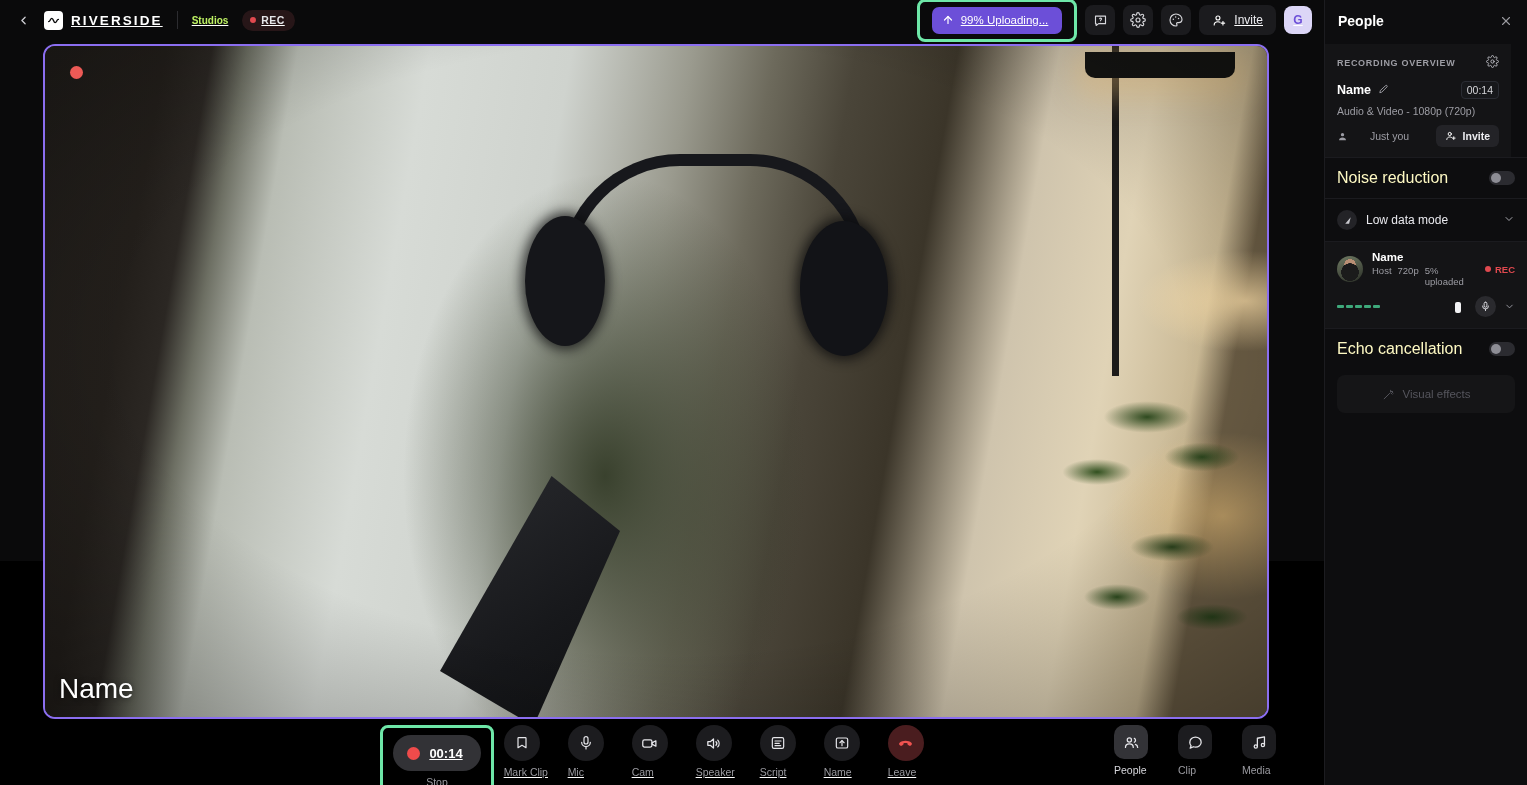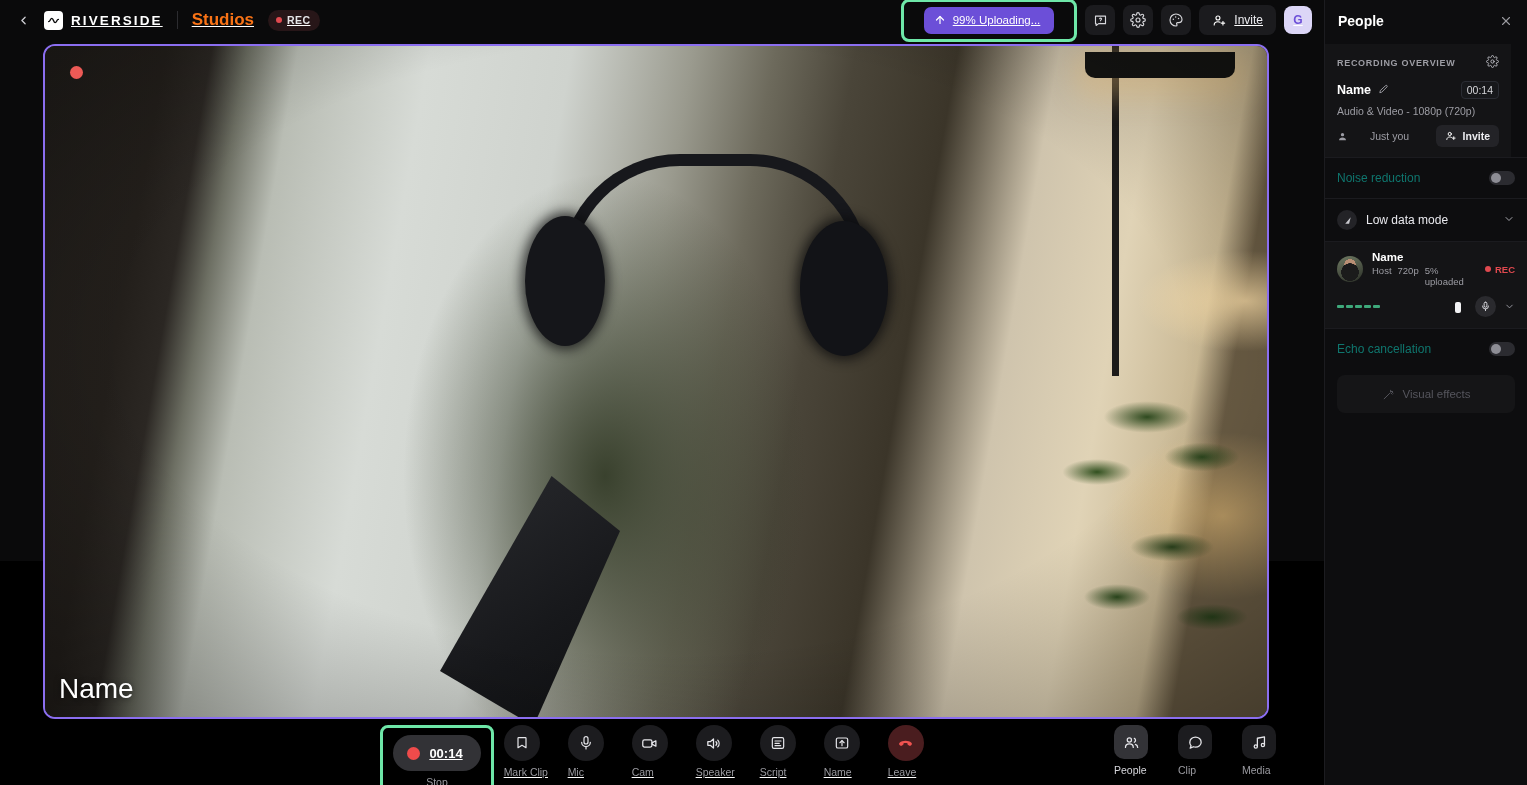--- a/index.html
+++ b/index.html
@@ -16,27 +16,27 @@
   .main { position: relative; width: 1324px; height: 561px; background: #0a0a0b; display: flex; flex-direction: column; text-decoration: underline; }
 
   
   .header { height: 40px; display: flex; align-items: center; padding: 0 8px 0 10px; background: #0a0a0b; flex: none; }
   .hdr-left { display: flex; align-items: center; gap: 0; }
   .back-btn { width: 26px; height: 26px; display:flex; align-items:center; justify-content:center; border-radius:6px; cursor:pointer; color:#cfcfd4; }
   .brand { display: flex; align-items: center; gap: 8px; margin-left: 8px; }
   .brand-mark { width: 19px; height: 19px; border-radius: 4px; background: #fff; display:flex; align-items:center; justify-content:center; }
   .brand-name { font-size: 13.5px; font-weight: 700; letter-spacing: 2.1px; color: #fff; }
   .vdiv { width:1px; height:18px; background:#2c2c30; margin: 0 14px; }
-  .studios { font-size: 17px; color: #f97316; font-weight: 600; }
+  .studios { font-size: 10px; color: #bef264; font-weight: 600; }
   .rec-pill { margin-left: 14px; height: 21px; padding: 0 10px 0 8px; border-radius: 11px; background: #271618; display:flex; align-items:center; gap:5px; }
   .rec-dot { width:6px; height:6px; border-radius:50%; background:#e0494f; }
   .rec-pill span { font-size: 10.5px; font-weight: 700; color:#e5e5e8; letter-spacing:.4px; }
 
   .hdr-right { margin-left:auto; display:flex; align-items:center; gap: 8px; padding-right: 4px; }
-  .upload-wrap { position: relative; padding: 5px 20px; border: 3px solid #6ee7a8; border-radius: 8px; }
+  .upload-wrap { position: relative; padding: 5px 12px; border: 3px solid #6ee7a8; border-radius: 8px; }
   .upload-btn { height: 27px; padding: 0 14px 0 10px; border-radius: 7px; background: #6c4fd8; display:flex; align-items:center; gap:7px; cursor:pointer; }
   .upload-btn span { font-size: 11.5px; color: #fff; font-weight:500; }
   .icon-btn { width: 30px; height: 30px; border-radius: 8px; background:#1b1b1e; display:flex; align-items:center; justify-content:center; cursor:pointer; color:#d8d8dc; }
   .invite-btn { height:30px; padding: 0 13px; border-radius:8px; background:#1b1b1e; display:flex; align-items:center; gap:7px; cursor:pointer; }
   .invite-btn span { font-size:12px; color:#ececf0; font-weight:500; }
   .avatar-g { width:28px; height:28px; border-radius:8px; background:#dcd6f7; color:#6c4fd8; display:flex; align-items:center; justify-content:center; font-size:12px; font-weight:700; cursor:pointer; }
 
   
   .stage { position: relative; flex: 1; padding: 4px 55px 0 43px; }
   .tile { position: relative; width: 1226px; height: 675px; border-radius: 12px; border: 2px solid #8b6ef0; overflow: hidden; background:#151412; }
@@ -111,21 +111,21 @@
   .ov-pencil { margin-left:7px; color:#a9a9b0; cursor:pointer; }
   .ov-timer { margin-left:auto; font-size:10.5px; color:#d6d6da; background:#17181b; border:1px solid #2a2c33; border-radius:4px; padding: 2px 5px; }
   .ov-sub { font-size:10.5px; color:#9d9da4; margin-top:6px; }
   .ov-row2 { display:flex; align-items:center; margin-top:8px; }
   .ov-justyou { display:flex; align-items:center; gap:22px; font-size:10.5px; color:#9d9da4; }
   .ov-invite { margin-left:auto; height:22px; padding:0 9px; border-radius:6px; background:#232327; display:flex; align-items:center; gap:6px; cursor:pointer; }
   .ov-invite span { font-size:10.5px; color:#ededf1; font-weight:600; }
 
   .sep { height:1px; background:#1b1b1f; }
   .row { height:40px; display:flex; align-items:center; padding: 0 12px; }
-  .row-label { font-size: 12px; color:#0f766e; }
+  .row-label { font-size: 16px; color:#fef9c3; }
   .toggle { margin-left:auto; width:26px; height:14px; border-radius:8px; background:#2b2b30; position:relative; cursor:pointer; }
   .toggle .knob { position:absolute; top:2px; left:2px; width:10px; height:10px; border-radius:50%; background:#8d8d95; }
   .ldm { display:flex; align-items:center; gap:9px; padding: 0 12px; height:42px; cursor:pointer; }
   .ldm-ic { width:20px; height:20px; border-radius:50%; background:#232327; display:flex; align-items:center; justify-content:center; color:#c9c9cf; }
   .ldm-label { font-size:12px; color:#e9e9ee; }
   .ldm-chev { margin-left:auto; color:#a5a5ac; }
 
   .part { padding: 9px 12px 11px 12px; background:#141416; }
   .part-top { display:flex; align-items:center; gap:9px; }
   .part-av { width:26px; height:26px; border-radius:50%; overflow:hidden; flex:none;

